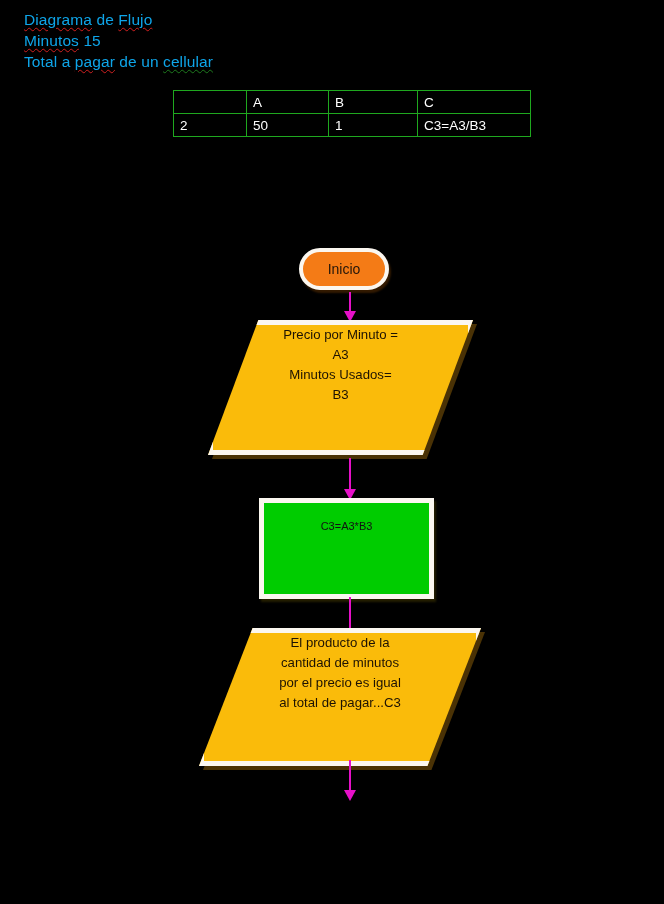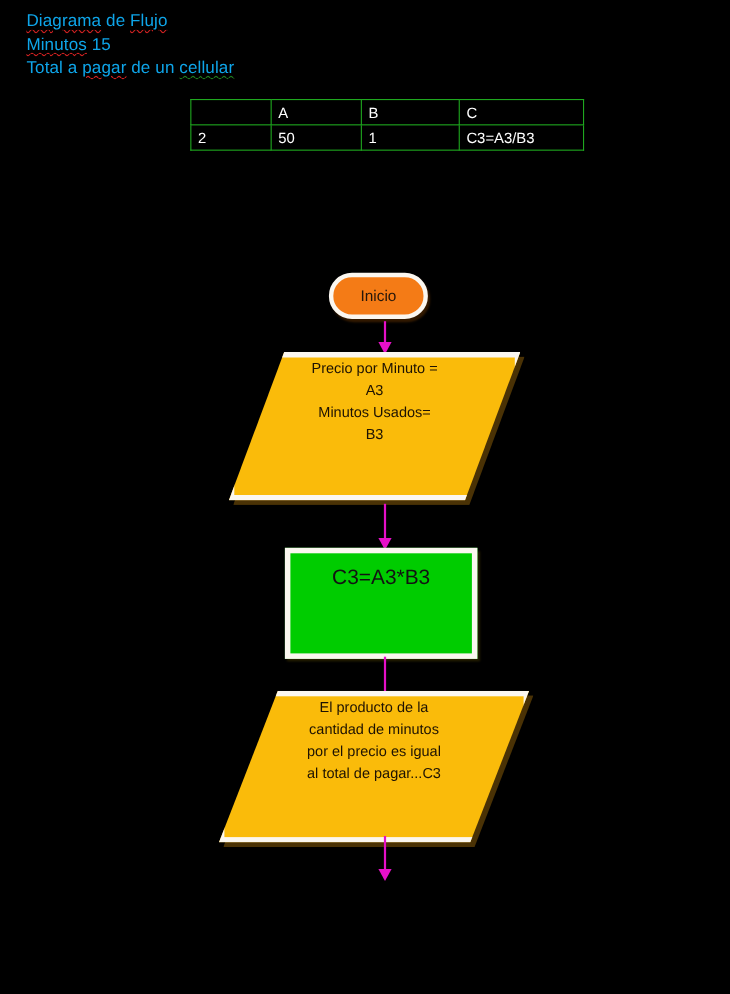--- a/index.html
+++ b/index.html
@@ -119,21 +119,21 @@
   .process {
     background: #00CC00;
     border: 5px solid #FBF7F0;
     display: flex;
     align-items: flex-start;
     justify-content: center;
     box-shadow: 2px 3px 2px rgba(60,50,0,0.6);
   }
   .process-text {
     color: #121212;
-    font-size: 19px;
+    font-size: 11px;
     line-height: 18px;
     text-align: center;
     padding-top: 14px;
   }
 
   
   .connector {
     position: absolute;
   }
   .conn-line {

